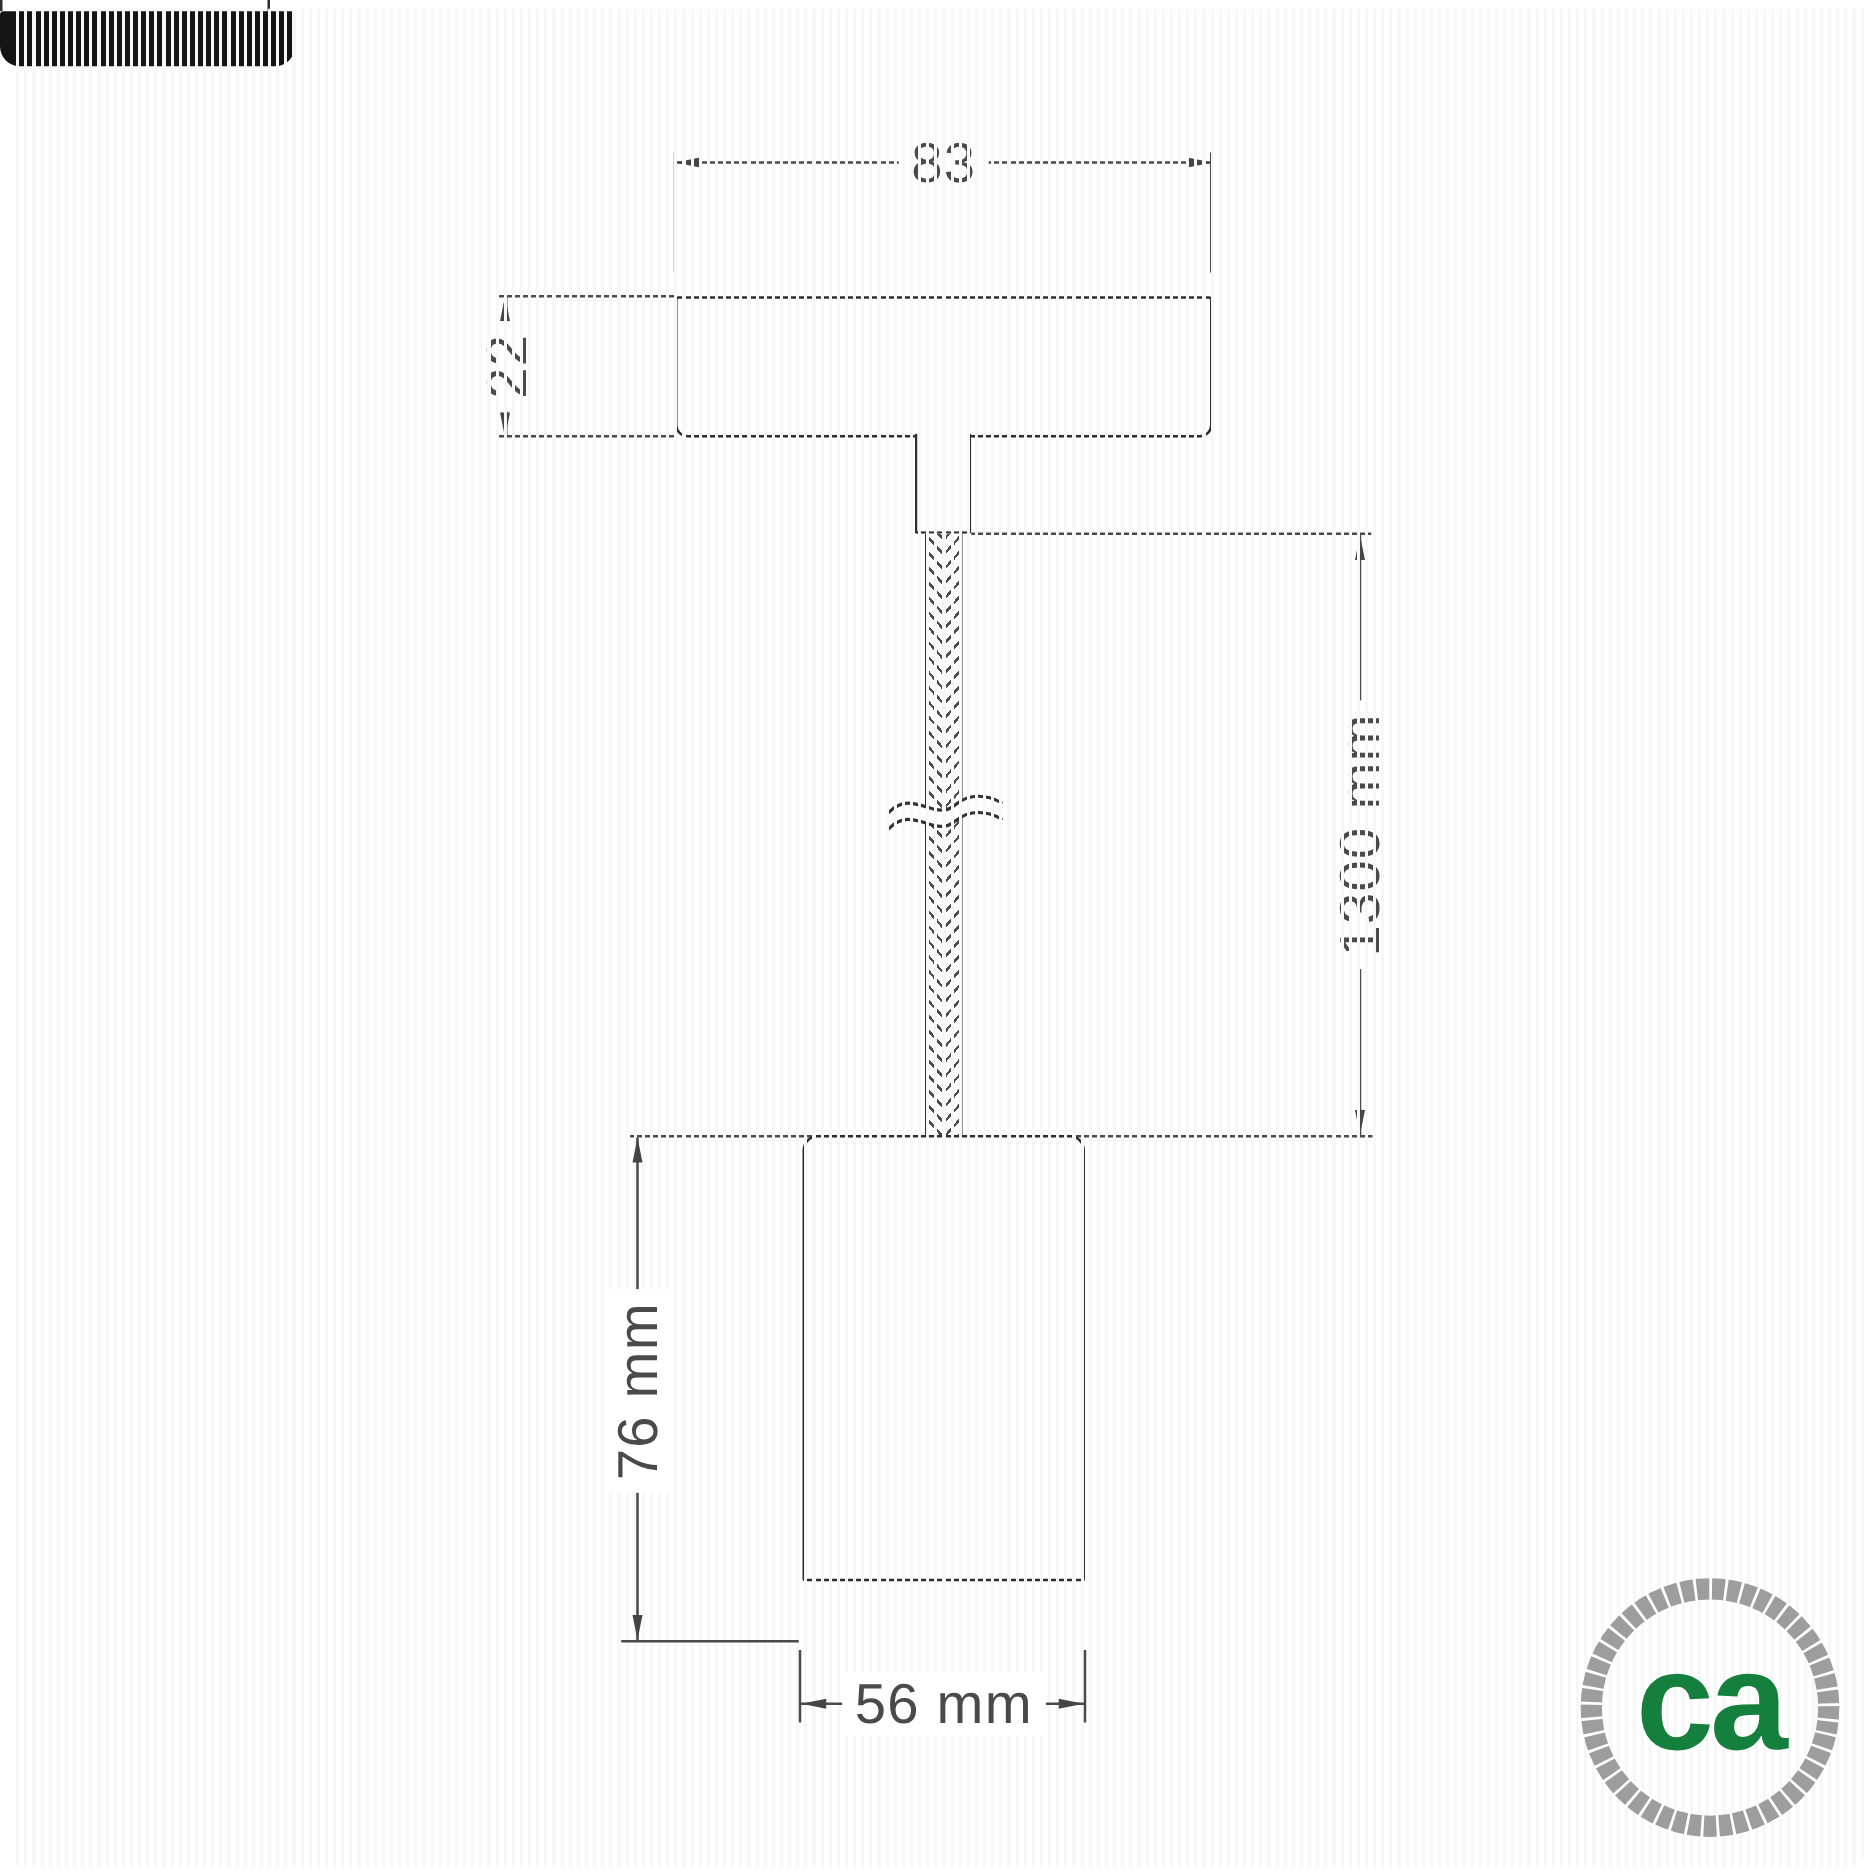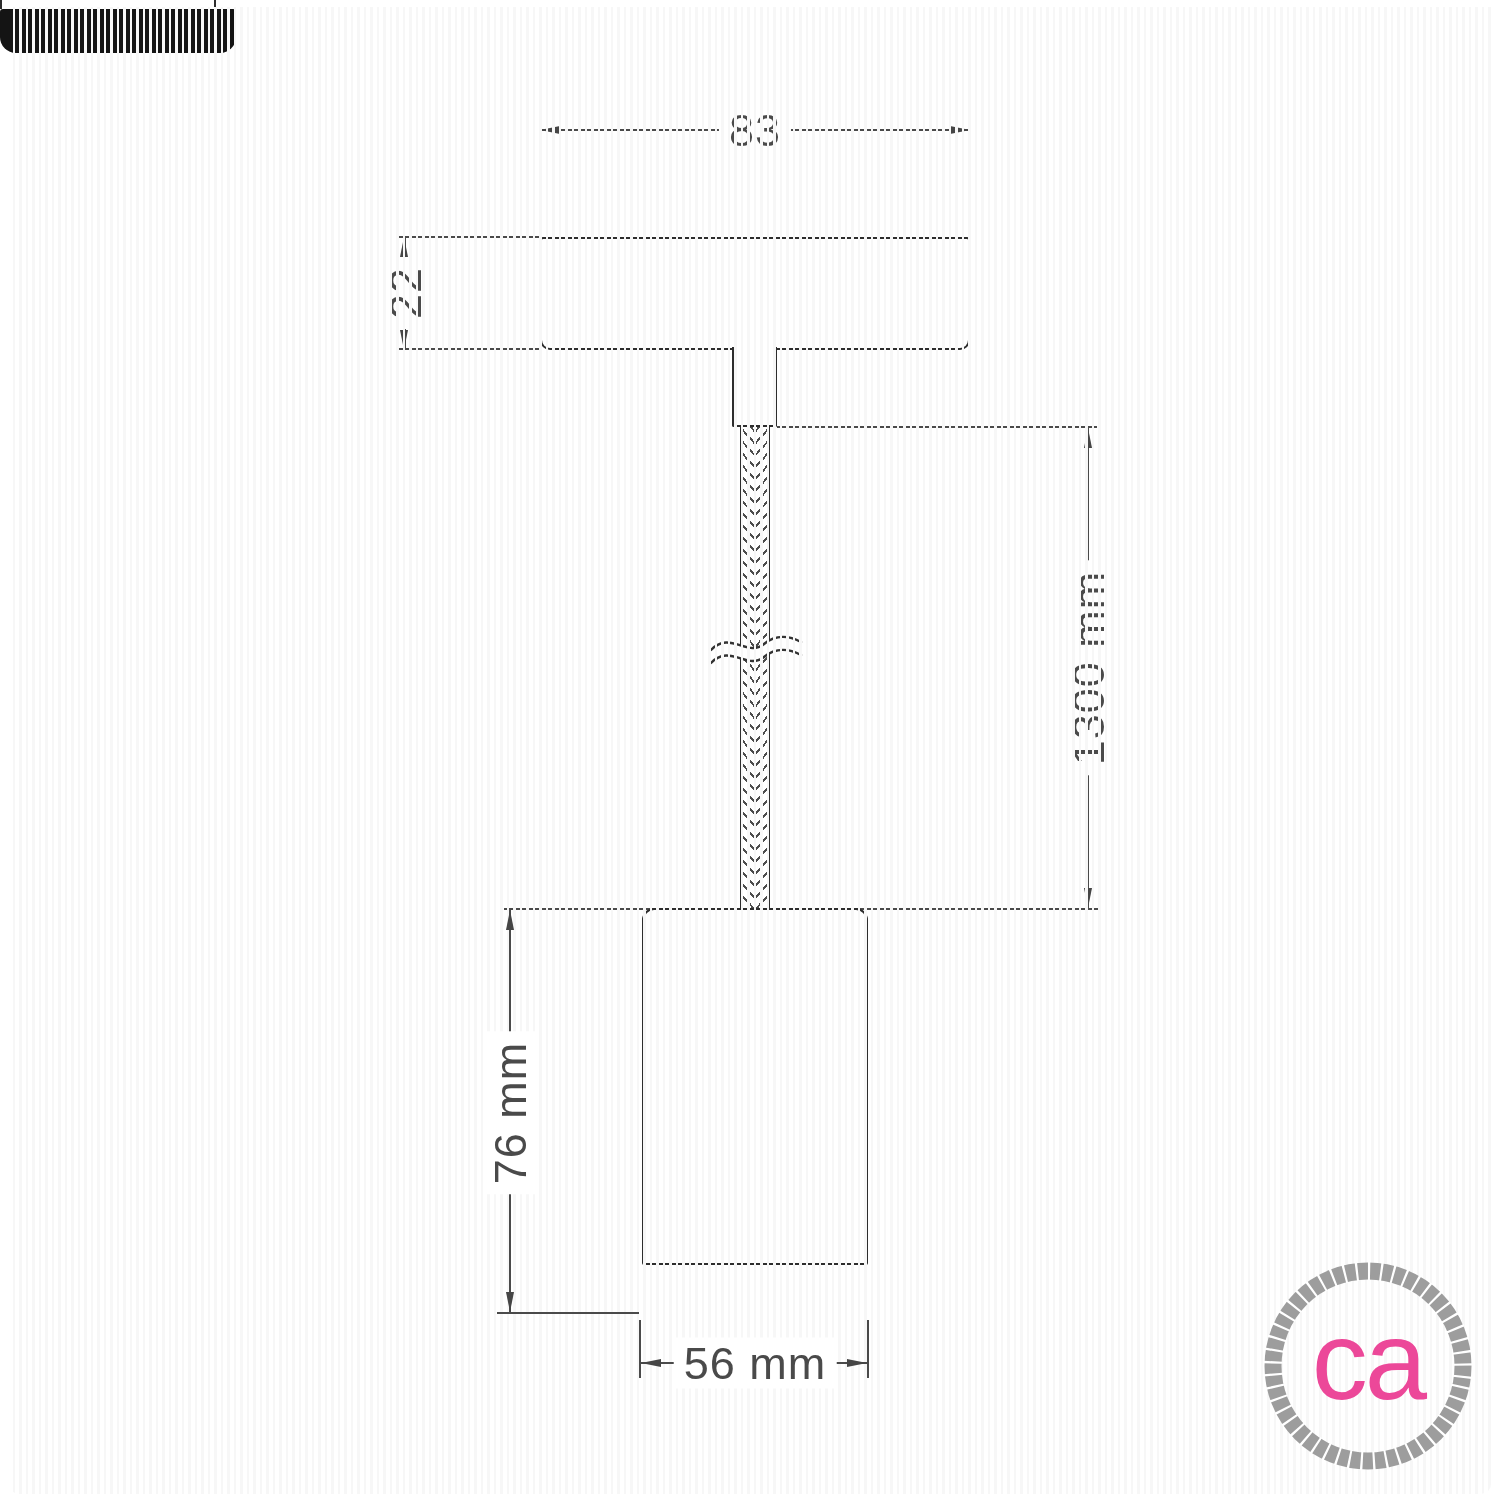--- a/index.html
+++ b/index.html
@@ -46,21 +46,21 @@
   .dim-label{
     position:absolute;color:#4a4a4a;font-size:45px;line-height:1;letter-spacing:1px;
     background:#fff;padding:3px 10px;white-space:nowrap;
     transform:translate(-50%,-50%);
   }
   .dim-label.rot{transform:translate(-50%,-50%) rotate(-90deg);}
   
   .logo{position:absolute;left:1262px;top:1260px;width:212px;height:212px;}
   .logo-text{
     position:absolute;left:50%;top:50%;transform:translate(-50%,-54%);
-    font-size:112px;font-weight:400;color:#ec4899;letter-spacing:-3px;
+    font-size:112px;font-weight:700;color:#15803d;letter-spacing:-3px;
   }
 </style>
 </head>
 <body>
 
 <div class="page">
 
   <div class="dim">
     <div class="dl v" style="left:539px;top:122px;height:96px;"></div>
     <div class="dl v" style="left:968px;top:122px;height:96px;"></div>

